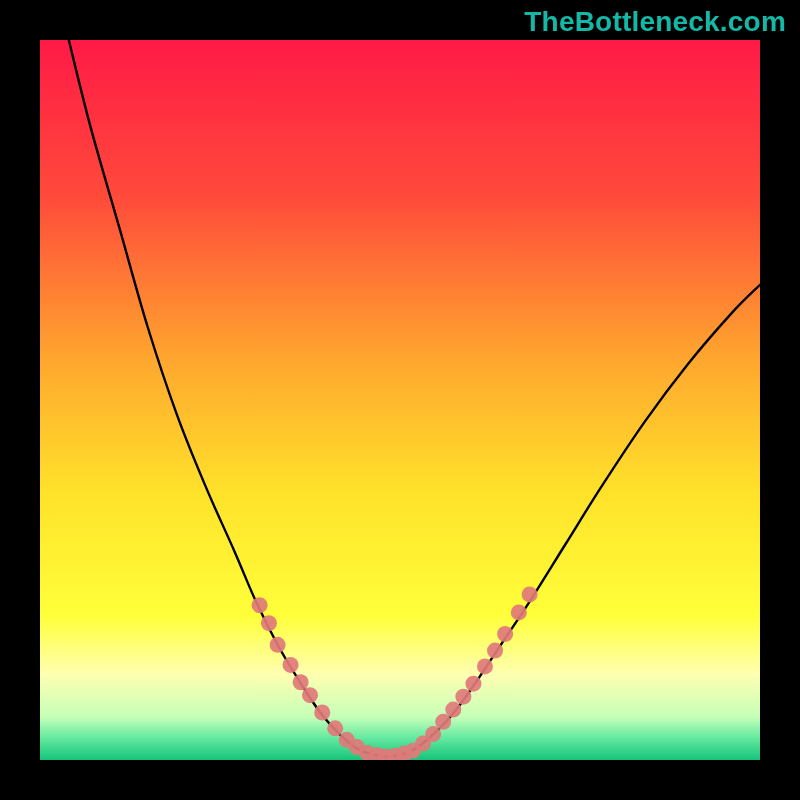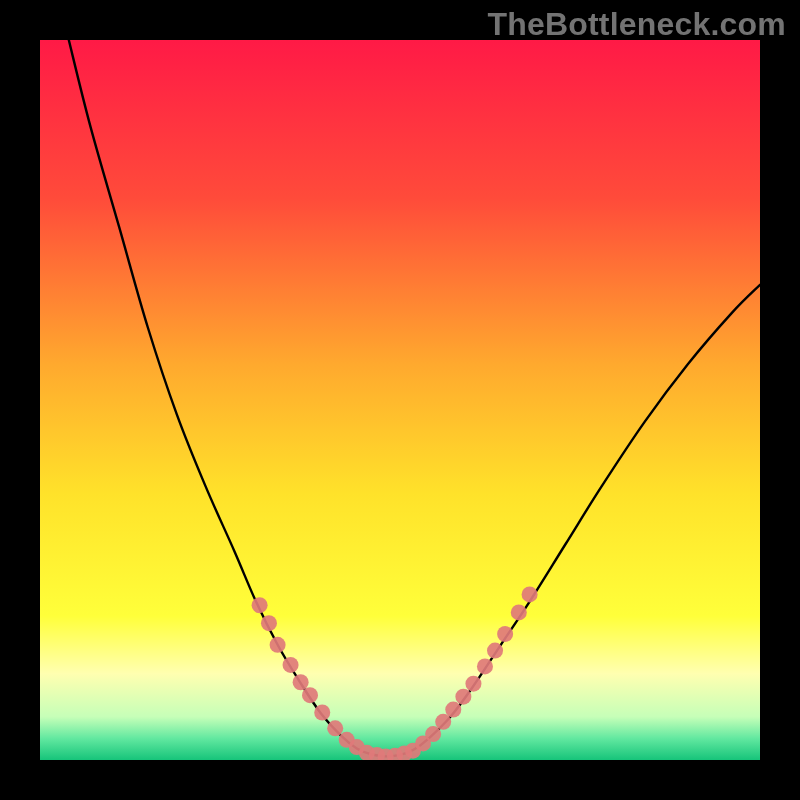--- a/index.html
+++ b/index.html
@@ -13,22 +13,22 @@
   .frame {
     position: relative;
     width: 800px;
     height: 800px;
     background: #000;
   }
   .watermark {
     position: absolute;
     top: 6px;
     right: 14px;
-    color: #737373;
-    font-size: 32px;
+    color: #14b8a6;
+    font-size: 28px;
     font-weight: 600;
     letter-spacing: 0.2px;
     user-select: none;
   }
   .plot {
     position: absolute;
     left: 40px;
     top: 40px;
     width: 720px;
     height: 720px;

